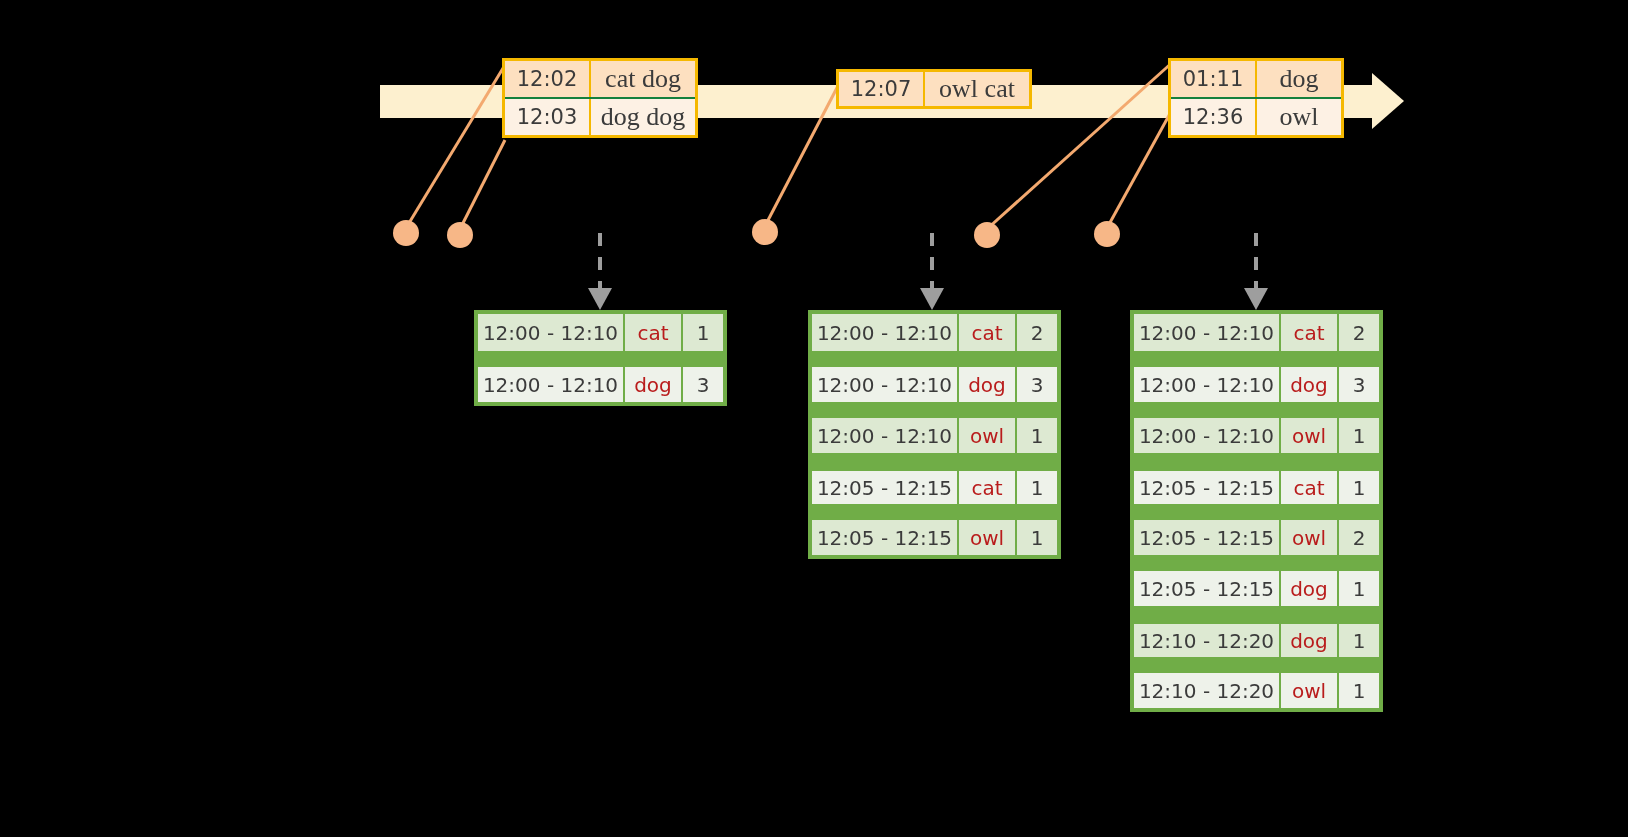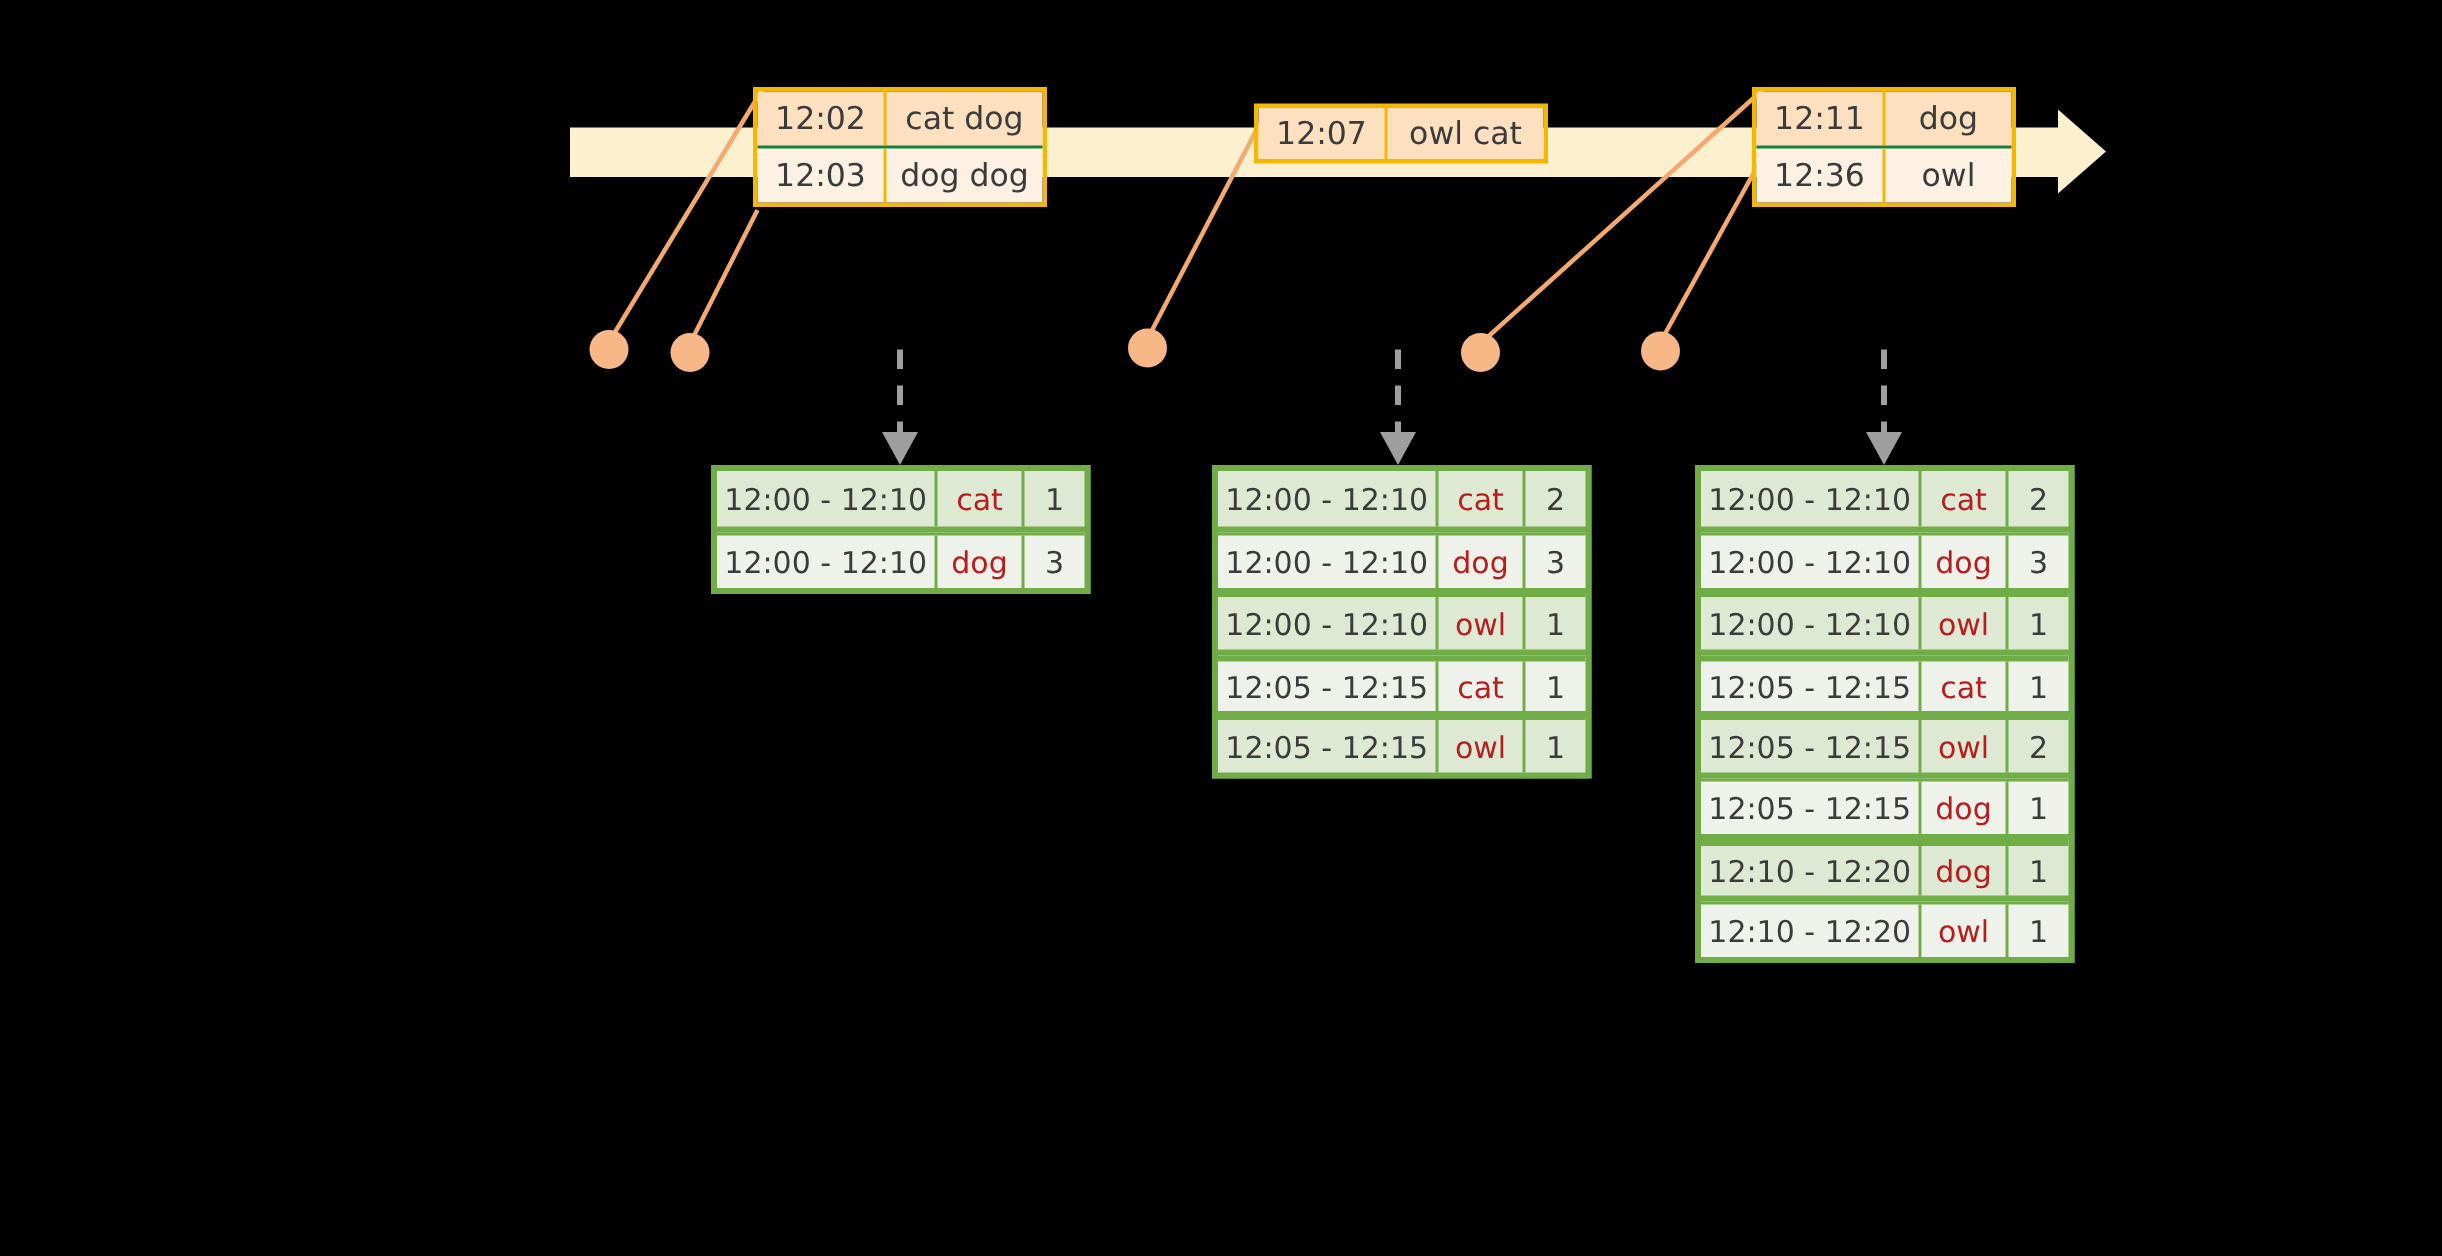--- a/index.html
+++ b/index.html
@@ -16,31 +16,31 @@
   
   .evt{position:absolute;border:3px solid #f5b800;box-sizing:border-box;
        display:flex;flex-direction:column;}
   .evt-row{display:flex;flex:1;box-sizing:border-box;}
   .evt-row.r0{background:#fde0c0;}
   .evt-row.r1{background:#fdf1e4;border-top:2px solid #15803d;}
   .evt-time{width:86px;box-sizing:border-box;display:flex;align-items:center;
             justify-content:center;font-size:21px;color:#3b3b3b;
             border-right:2px solid #f5b800;}
   .evt-val{flex:1;box-sizing:border-box;display:flex;align-items:center;
-           justify-content:center;font-size:21px;color:#3b3b3b;}
+           justify-content:center;font-size:26px;color:#3b3b3b;font-family:Liberation Serif, serif;}
 
   
   .dot{position:absolute;width:26px;height:26px;border-radius:50%;
        background:#f7b787;}
   .conn{position:absolute;left:0;top:0;width:1628px;height:837px;
         pointer-events:none;}
 
   
   .gtable{position:absolute;border:4px solid #70ad47;box-sizing:border-box;
-          background:#70ad47;display:flex;flex-direction:column;gap:4px;}
+          background:#70ad47;display:flex;flex-direction:column;gap:14px;}
   .grow{display:flex;height:37px;box-sizing:border-box;}
   .grow.shade{background:#dde9d2;}
   .grow.plain{background:#eef2ea;}
   .grow + .grow{border-top:2px solid #70ad47;}
   .grow.group-start{border-top:4px solid #70ad47;}
   .gwin{width:147px;box-sizing:border-box;display:flex;align-items:center;
         justify-content:center;font-size:20px;color:#3b3b3b;
         border-right:2px solid #70ad47;}
   .gkey{width:58px;box-sizing:border-box;display:flex;align-items:center;
         justify-content:center;font-size:20px;color:#b91c1c;
@@ -89,21 +89,21 @@
 
   <div class="evt" style="left:836px;top:69px;width:196px;height:40px;">
     <div class="evt-row r0">
       <div class="evt-time">12:07</div>
       <div class="evt-val">owl cat</div>
     </div>
   </div>
 
   <div class="evt" style="left:1168px;top:58px;width:176px;height:80px;">
     <div class="evt-row r0">
-      <div class="evt-time">12:11</div>
+      <div class="evt-time">01:11</div>
       <div class="evt-val">dog</div>
     </div>
     <div class="evt-row r1">
       <div class="evt-time">12:36</div>
       <div class="evt-val">owl</div>
     </div>
   </div>
 
   <div class="dot" style="left:393px;top:220px;"></div>
   <div class="dot" style="left:447px;top:222px;"></div>

